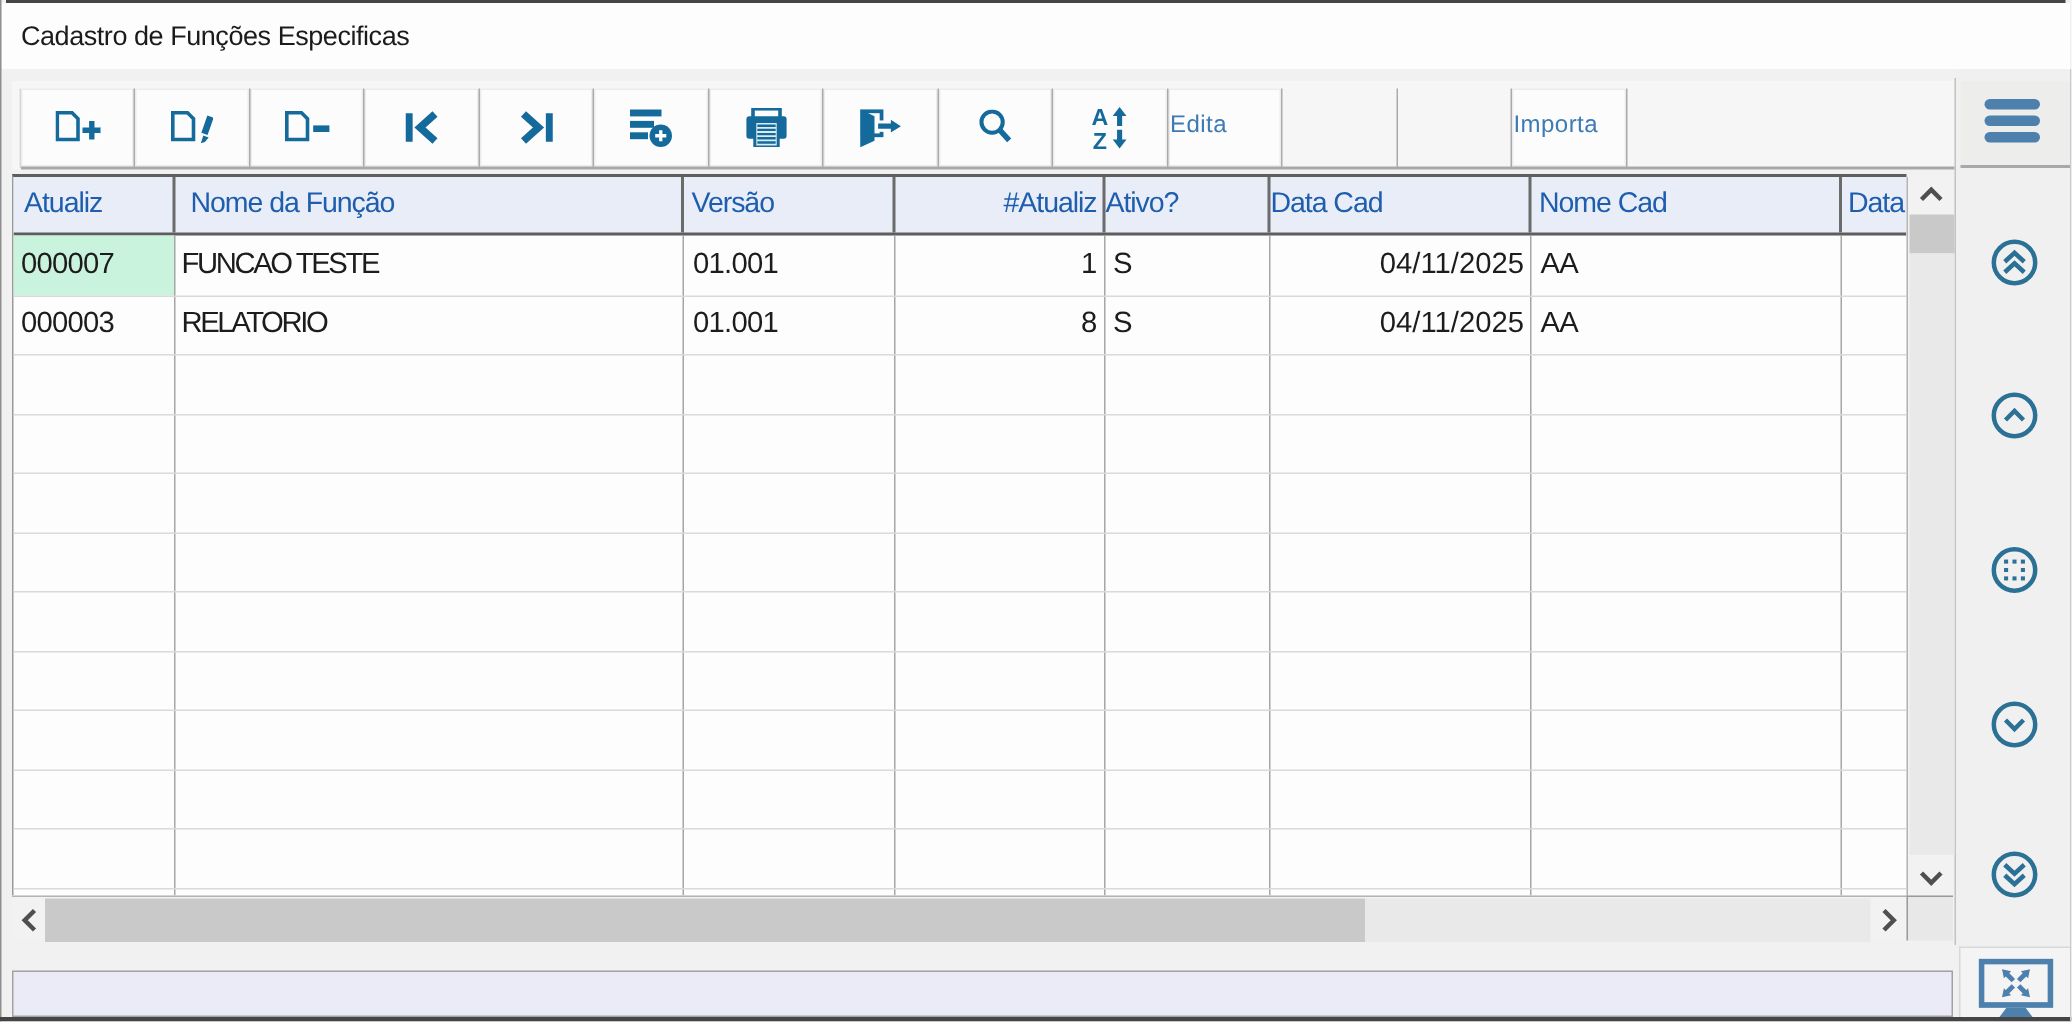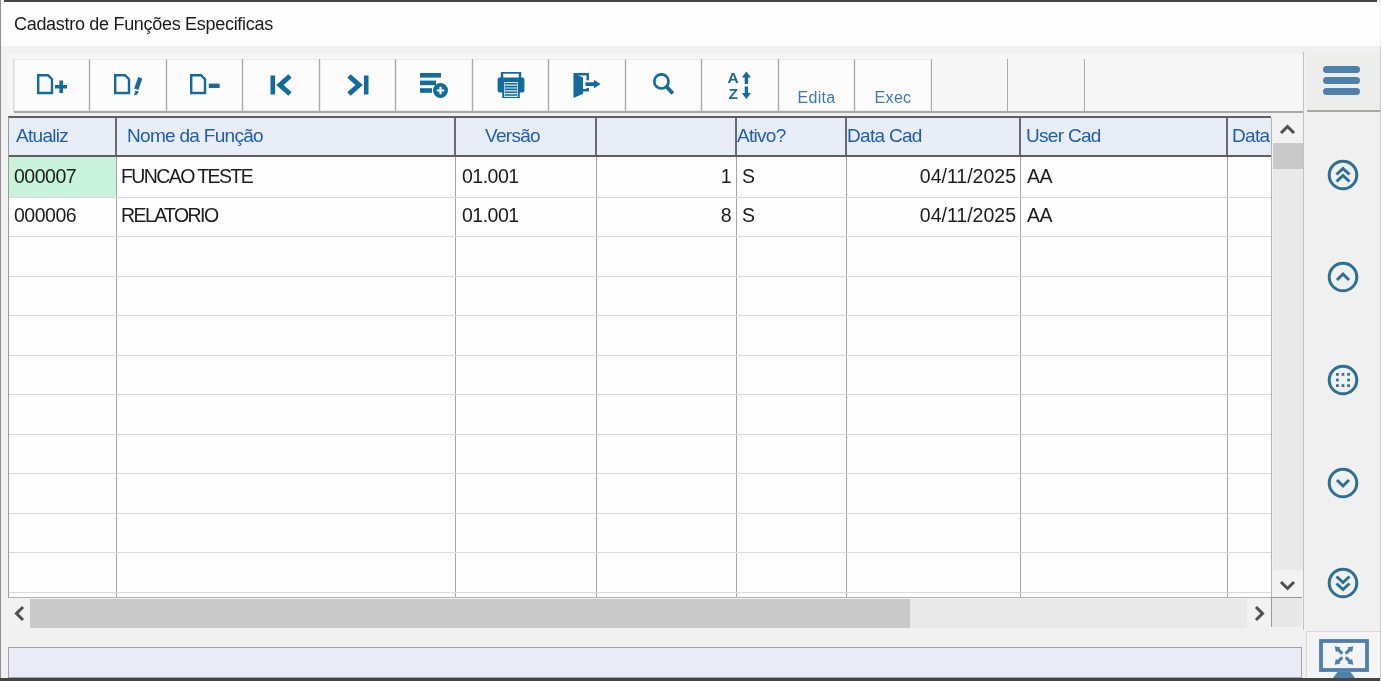--- a/index.html
+++ b/index.html
@@ -14,21 +14,21 @@
 #rightborder { right:0; top:46px; width:1px; height:635px; background:#c9c9c9; }
 
 #titlebar { left:1px; top:2px; width:1379px; height:44px; background:#fdfdfd; }
 #titletext { left:14px; top:14px; font-size:18px; color:#1b1b1b; letter-spacing:-0.3px; }
 
 
 #toolbar { left:8px; top:54px; width:1295px; height:59px; background:#f7f6f6; }
 .tbtn { position:absolute; top:5px; height:52px; width:75px; background:#fcfcfc; border:1px solid #ececec; }
 .tdiv { position:absolute; top:5px; width:1px; height:53px; background:#aaaaaa; }
 #tbbottom { left:14px; top:111px; width:1289px; height:2px; background:#a8a8a8; }
-.tlabel { position:absolute; width:100%; text-align:center; top:29px; font-size:16px; letter-spacing:0.3px; color:#3d7ab6; }
+.tlabel { position:absolute; width:100%; text-align:left; top:15px; font-size:16px; letter-spacing:0.3px; color:#3d7ab6; }
 .ticon { position:absolute; left:50%; top:50%; transform:translate(-50%,-50%); }
 
 
 #sep-right { left:1303px; top:52px; width:1px; height:578px; background:#c2c2c2; }
 #hamb { z-index:5; left:1307px; top:54px; width:73px; height:58px; background:#ededec; border-bottom:2px solid #a8a8a8; }
 
 
 #grid { left:8px; top:116px; width:1263px; height:481px; background:#fdfdfd; border-top:2px solid #5e5e5e; border-left:1px solid #9a9a9a; overflow:hidden; }
 #ghead { position:absolute; left:0; top:0; width:100%; height:39px; background:#e9edf8; border-bottom:2px solid #5e5e5e; }
 .hsep { position:absolute; top:0; width:2px; height:37px; background:#6b6b6b; }
@@ -139,22 +139,22 @@
         <text x="6.2" y="29" font-family="Liberation Sans" font-size="15.5" font-weight="bold" fill="#156a9c" text-anchor="middle">Z</text>
         <path d="M19.4 14 V6" stroke="#156a9c" stroke-width="3.4"></path>
         <path d="M14.8 7.4 H24 L19.4 1.4 Z" fill="#156a9c"></path>
         <path d="M19.4 16.5 V24.5" stroke="#156a9c" stroke-width="3.4"></path>
         <path d="M14.8 23 H24 L19.4 29 Z" fill="#156a9c"></path>
       </svg>
     </div>
 <div class="tbtn" style="left:771px;width:75px">
       <div class="tlabel">Edita</div>
     </div>
-<div class="tbtn" style="left:847px;width:76px">
-      <div class="tlabel">Exec</div>
+<div class="tbtn" style="left:1000px;width:76px">
+      <div class="tlabel">Importa</div>
     </div>
 <div class="tdiv" style="left:5px;background:#d9d9d9"></div>
 <div class="tdiv" style="left:81px"></div>
 <div class="tdiv" style="left:158px"></div>
 <div class="tdiv" style="left:234px"></div>
 <div class="tdiv" style="left:311px"></div>
 <div class="tdiv" style="left:387px"></div>
 <div class="tdiv" style="left:464px"></div>
 <div class="tdiv" style="left:540px"></div>
 <div class="tdiv" style="left:617px"></div>
@@ -180,24 +180,25 @@
 <div class="hsep" style="left:106px"></div>
 <div class="hsep" style="left:445px"></div>
 <div class="hsep" style="left:586px"></div>
 <div class="hsep" style="left:726px"></div>
 <div class="hsep" style="left:836px"></div>
 <div class="hsep" style="left:1010px"></div>
 <div class="hsep" style="left:1217px"></div>
 </div>
 <div class="htext" style="left:7px">Atualiz</div>
 <div class="htext" style="left:118px">Nome da Função</div>
-<div class="htext" style="left:476px">Versão</div>
+<div class="htext" style="left:452px">Versão</div>
+<div class="htext" style="left:522px;width:200px;text-align:right">#Atualiz</div>
 <div class="htext" style="left:728px">Ativo?</div>
 <div class="htext" style="left:838px">Data Cad</div>
-<div class="htext" style="left:1017px">User Cad</div>
+<div class="htext" style="left:1017px">Nome Cad</div>
 <div class="htext" style="left:1223px">Data</div>
 <div id="greencell" style="width:107px"></div>
 <div class="vline" style="left:107px"></div>
 <div class="vline" style="left:446px"></div>
 <div class="vline" style="left:587px"></div>
 <div class="vline" style="left:727px"></div>
 <div class="vline" style="left:837px"></div>
 <div class="vline" style="left:1011px"></div>
 <div class="vline" style="left:1218px"></div>
 <div class="hline" style="top:78.5px"></div>
@@ -212,21 +213,21 @@
 <div class="hline" style="top:434.0px"></div>
 <div class="hline" style="top:473.5px"></div>
 
 <div class="cell" style="left:5px;top:47px">000007</div>
 <div class="cell tight" style="left:112px;top:47px">FUNCAO TESTE</div>
 <div class="cell" style="left:453px;top:47px">01.001</div>
 <div class="cell" style="left:522px;top:47px;width:200px;text-align:right">1</div>
 <div class="cell" style="left:733px;top:47px">S</div>
 <div class="cell dt" style="left:807px;top:47px;width:200px;text-align:right">04/11/2025</div>
 <div class="cell" style="left:1018px;top:47px">AA</div>
-<div class="cell" style="left:5px;top:86px">000006</div>
+<div class="cell" style="left:5px;top:86px">000003</div>
 <div class="cell tight" style="left:112px;top:86px">RELATORIO</div>
 <div class="cell" style="left:453px;top:86px">01.001</div>
 <div class="cell" style="left:522px;top:86px;width:200px;text-align:right">8</div>
 <div class="cell" style="left:733px;top:86px">S</div>
 <div class="cell dt" style="left:807px;top:86px;width:200px;text-align:right">04/11/2025</div>
 <div class="cell" style="left:1018px;top:86px">AA</div>
 </div>
 
 <div class="abs" id="vsb">
   <div id="vsb-thumb"></div>

